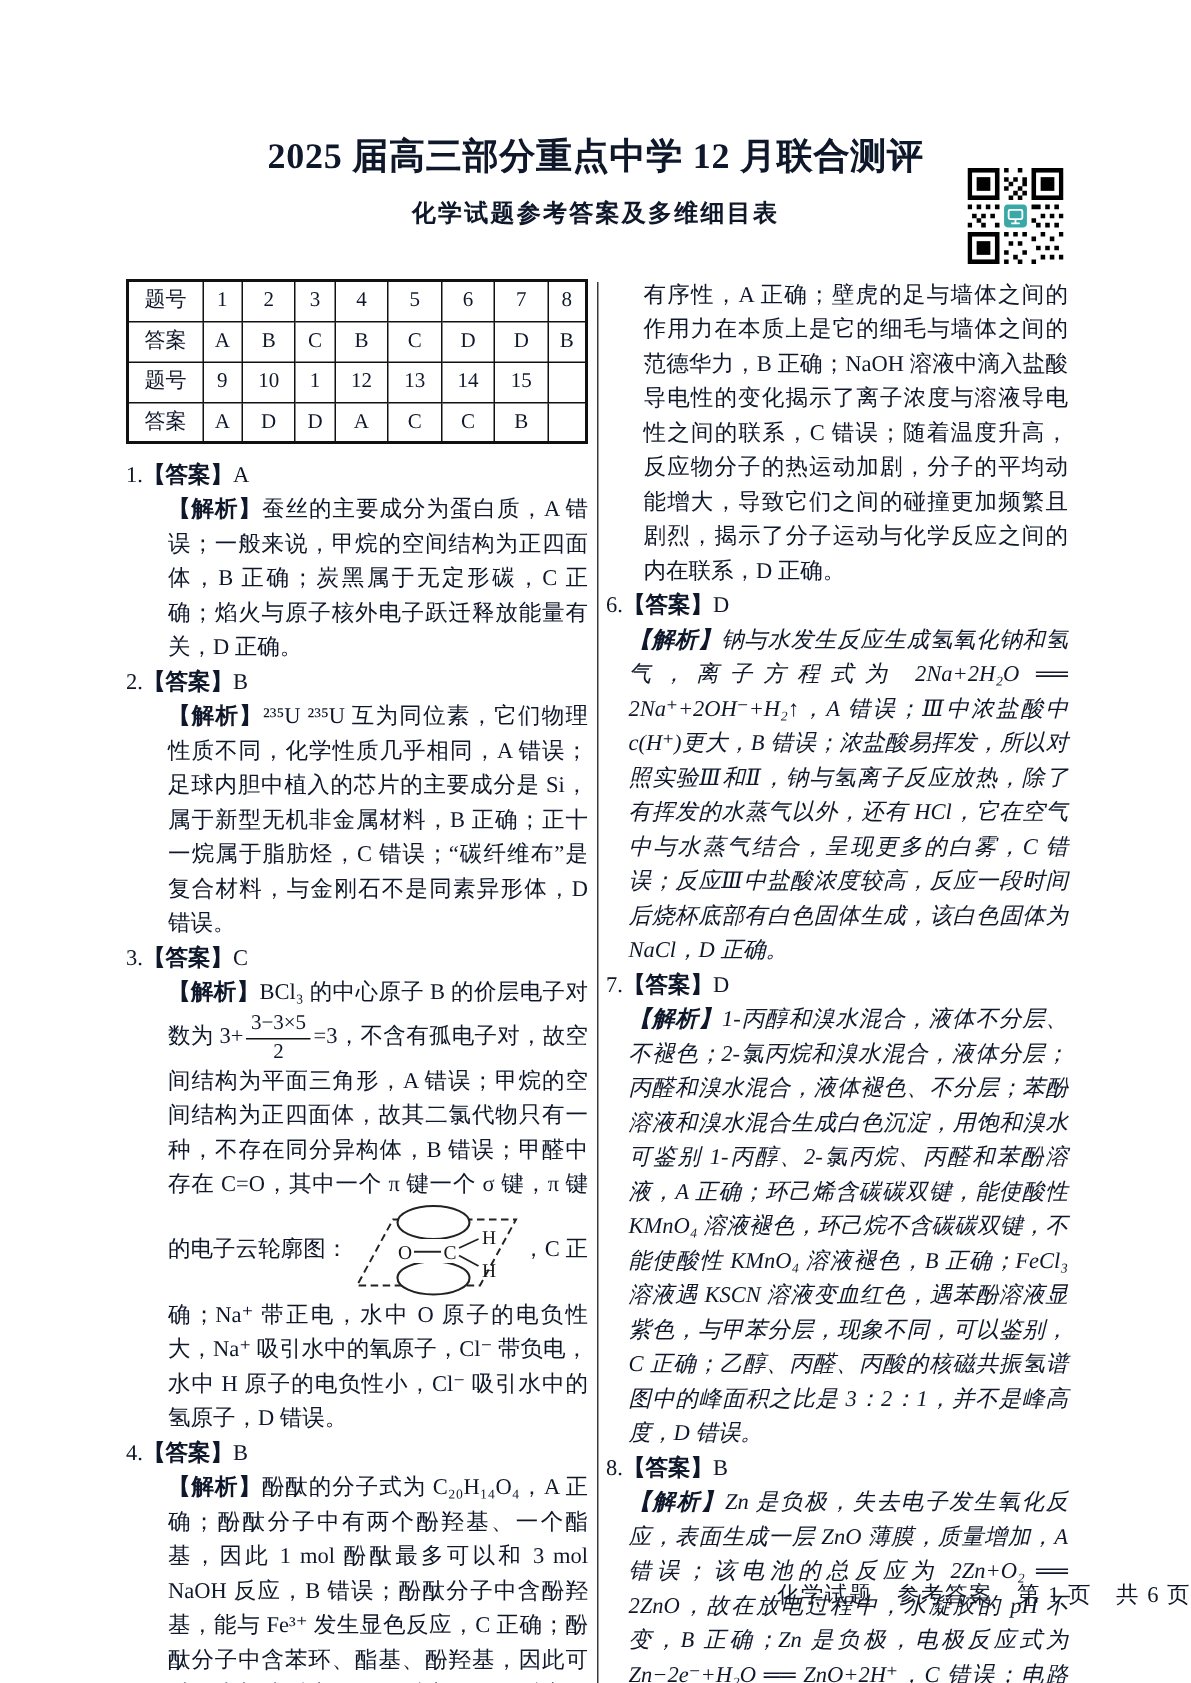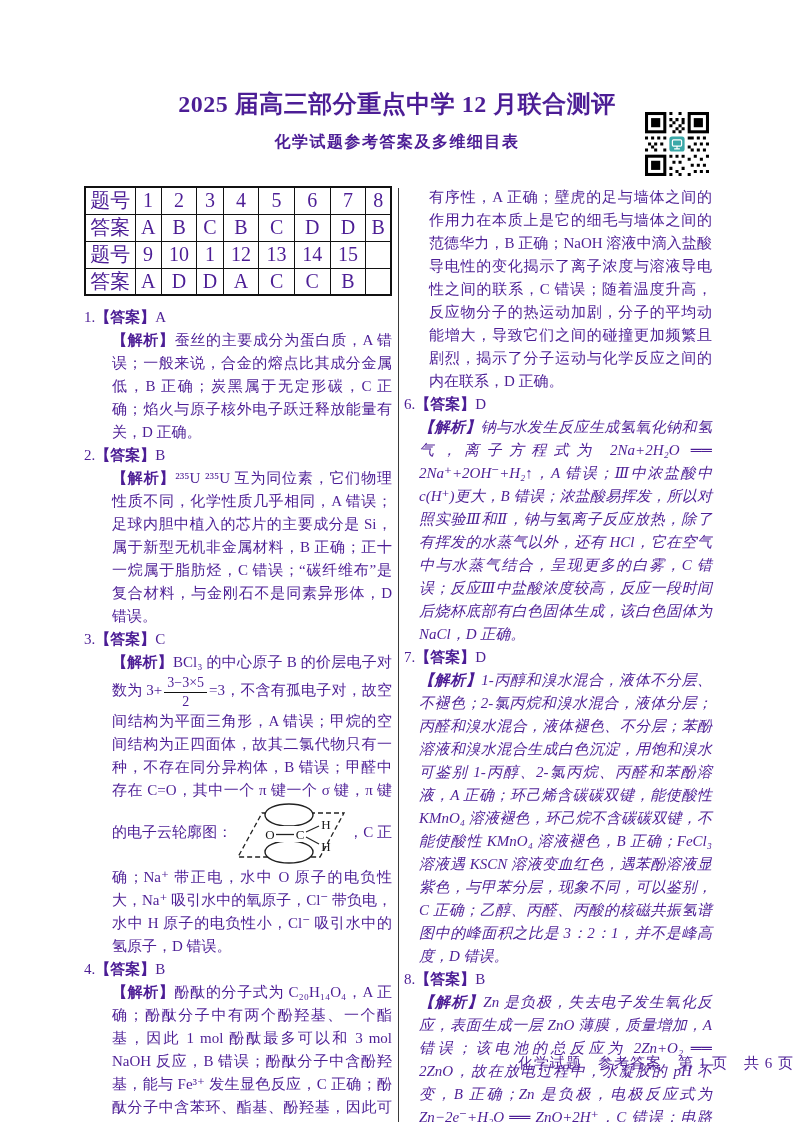--- a/index.html
+++ b/index.html
@@ -1,35 +1,35 @@
 <!DOCTYPE html>
 <html><head>
 <meta charset="utf-8">
 <style>
   * { margin:0; padding:0; box-sizing:border-box; }
   html,body { background:#ffffff; }
   .page {
     position:relative; width:794px; height:1122px; margin:0 auto;
-    background:#fff; color:#4c1d95; overflow:hidden;
+    background:#fff; color:#0f172a; overflow:hidden;
     font-family:"Liberation Serif","DejaVu Serif",serif;
   }
   .header { padding-top:88px; text-align:center; }
   .title { font-size:24px; font-weight:700; letter-spacing:.5px; }
   .subtitle { font-size:16px; font-weight:700; margin-top:12px; letter-spacing:1.5px; }
   .qr-box { position:absolute; top:112px; right:85px; width:64px; height:64px; }
   .content {
     position:absolute; left:84px; top:186px; width:628px;
     display:flex; align-items:stretch;
     font-size:15px; line-height:23px; text-align:justify;
   }
   .col-left { width:308px; }
   .divider { width:1px; background:#3a3a3a; margin:2px 5px 0 6px; }
   .col-right { flex:1; }
   table.ans { border-collapse:collapse; width:100%; margin-bottom:10px; border:2px solid #111; }
-  table.ans td { border:1px solid #111; text-align:center; height:27px; font-size:20px; }
+  table.ans td { border:1px solid #111; text-align:center; height:27px; font-size:14px; }
   table.ans td.hd { width:50px; }
   .item { margin:0; }
   .exp { margin-left:28px; }
   .col-right .exp { margin-left:15px;font-style:italic; }
   .cont { margin-left:25px; }
   b.mk { font-weight:700; }
   .frac { display:inline-block; vertical-align:middle; text-align:center; font-size:14px; line-height:1.25; margin:0 2px; }
   .frac .ft { display:block; border-bottom:1px solid #111; padding:0 3px; }
   .frac .fb { display:block; }
   .pi-svg { vertical-align:middle; margin:0 2px; }
@@ -123,21 +123,21 @@
           <td>C</td>
           <td>C</td>
           <td>B</td>
           <td></td>
         </tr>
       </tbody>
         </table>
 
       <section class="item">
         <p class="ans-line"><span>1.</span><b class="mk">【答案】</b><span>A</span></p>
-        <p class="exp"><b class="mk">【解析】</b><span>蚕丝的主要成分为蛋白质，A 错误；一般来说，合金的熔点比其成分金属低，B 正确；炭黑属于无定形碳，C 正确；焰火与原子核外电子跃迁释放能量有关，D 正确。</span></p>
+        <p class="exp"><b class="mk">【解析】</b><span>蚕丝的主要成分为蛋白质，A 错误；一般来说，甲烷的空间结构为正四面体，B 正确；炭黑属于无定形碳，C 正确；焰火与原子核外电子跃迁释放能量有关，D 正确。</span></p>
       </section>
 
       <section class="item">
         <p class="ans-line"><span>2.</span><b class="mk">【答案】</b><span>B</span></p>
         <p class="exp"><b class="mk">【解析】</b><span>²³⁵U ²³⁵U 互为同位素，它们物理性质不同，化学性质几乎相同，A 错误；足球内胆中植入的芯片的主要成分是 Si，属于新型无机非金属材料，B 正确；正十一烷属于脂肪烃，C 错误；“碳纤维布”是复合材料，与金刚石不是同素异形体，D 错误。</span></p>
       </section>
 
       <section class="item">
         <p class="ans-line"><span>3.</span><b class="mk">【答案】</b><span>C</span></p>
         <p class="exp"><b class="mk">【解析】</b><span>BCl₃ 的中心原子 B 的价层电子对数为 3</span><span class="frac-group"><span>+</span><span class="frac"><span class="ft">3−3×5</span><span class="fb">2</span></span><span>=3，</span></span><span>不含有孤电子对，故空间结构为平面三角形，A 错误；甲烷的空间结构为正四面体，故其二氯代物只有一种，不存在同分异构体，B 错误；甲醛中存在 C=O，其中一个 π 键一个 σ 键，π 键的电子云轮廓图：</span><svg class="pi-svg" width="112" height="64" viewBox="0 0 112 64">

